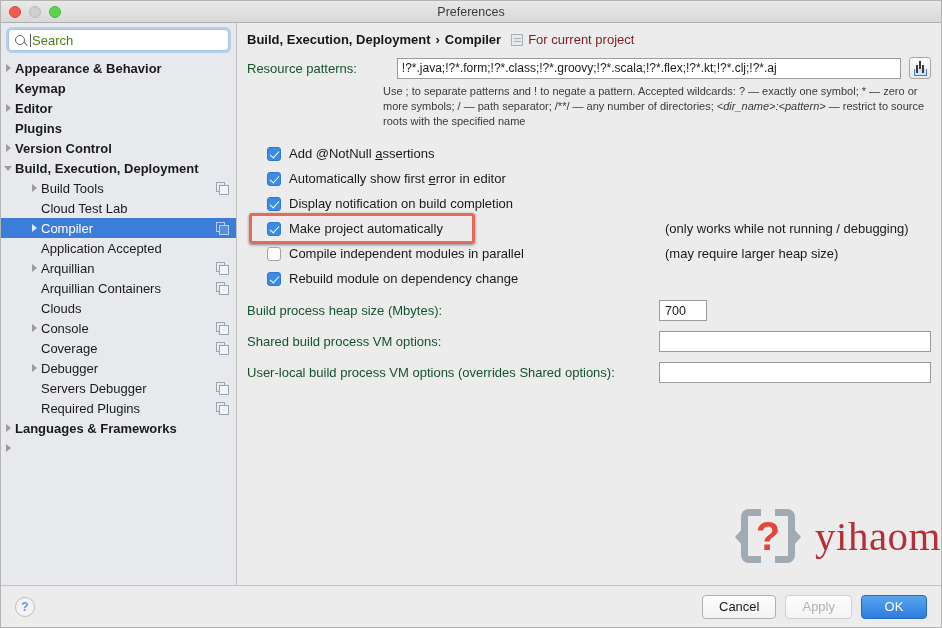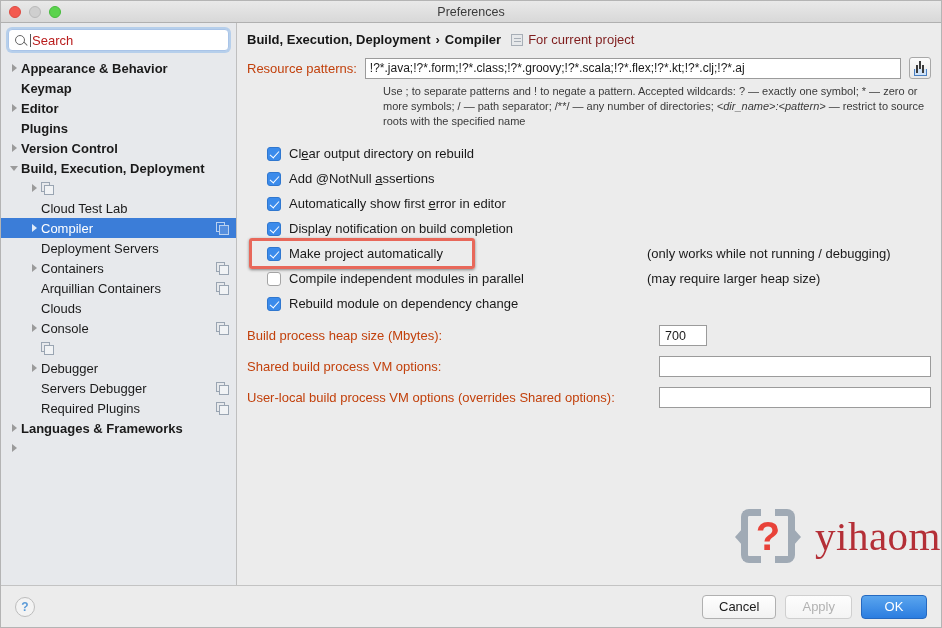--- a/index.html
+++ b/index.html
@@ -62,21 +62,21 @@
   #search-icon::before {
     content: ""; position: absolute; left: 2px; top: 2px;
     width: 8px; height: 8px; border: 1.3px solid #666; border-radius: 50%;
   }
   #search-icon::after {
     content: ""; position: absolute; left: 9.5px; top: 10px;
     width: 4.5px; height: 1.3px; background: #666;
     transform: rotate(45deg);
   }
   #caret { width: 1px; height: 13px; background: #555; margin: 0 1px 0 2px; }
-  #search-placeholder { font-size: 13px; color: #b91c1c; }
+  #search-placeholder { font-size: 13px; color: #4d7c0f; }
 
   #tree { flex: 1 1 auto; overflow: hidden; padding-top: 3px; font-size: 13px; }
   .tree-row {
     display: flex; align-items: center;
     height: 20px; padding-right: 8px;
     color: #1a1a1a; white-space: nowrap;
   }
   .tree-row.selected { background: #3b7dd8; color: #fff; }
   .tri {
     width: 14px; flex: 0 0 14px;
@@ -90,21 +90,21 @@
   }
   .tri.open i {
     border-left: 4.5px solid transparent;
     border-right: 4.5px solid transparent;
     border-top: 5px solid #9b9b9b;
     border-bottom: 0;
   }
   .tree-row.selected .tri i { border-left-color: #dfeaf9; }
   .tree-label { flex: 1 1 auto; }
   .tree-label.bold { font-weight: bold; }
-  .lvl0 { padding-left: 6px; }
+  .lvl0 { }
   .lvl1 { padding-left: 26px; }
   .copy-icon {
     width: 12px; height: 12px; flex: 0 0 12px; position: relative; opacity: .85;
   }
   .copy-icon::before {
     content: ""; position: absolute; left: 0; top: 0;
     width: 7px; height: 8px; border: 1px solid #8d9aa8; background: #e7e9ec;
   }
   .copy-icon::after {
     content: ""; position: absolute; left: 3px; top: 3px;
@@ -131,27 +131,27 @@
     content:""; position:absolute; inset:0;
     border:1px solid #a7aeb6; background:#e6e8ea;
   }
   #bc-proj-icon::after {
     content:""; position:absolute; left:2.5px; top:4px; right:2.5px; height:1px;
     background:#a7aeb6; box-shadow: 0 3px 0 #a7aeb6;
   }
   #bc-scope { font-size: 13px; color: #7f1d1d; }
 
   .row-rp { display: flex; align-items: center; gap: 8px; }
-  .lbl { font-size: 13px; color: #c2410c; white-space: nowrap; }
+  .lbl { font-size: 13px; color: #14532d; white-space: nowrap; }
   #rp-input {
     flex: 1 1 auto; height: 21px;
     background: #fff; border: 1px solid #9b9b9b;
     font-size: 12px; color: #1a1a1a;
     padding: 0 4px; display: flex; align-items: center;
-    overflow: hidden; white-space: nowrap;
+    overflow: hidden; white-space: nowrap; margin-left: 32px;
   }
   #rp-btn {
     width: 22px; height: 22px; flex: 0 0 22px;
     background: linear-gradient(to bottom,#fbfbfb,#e9e9e9);
     border: 1px solid #a8a8a8; border-radius: 3px;
     position: relative;
   }
   #rp-btn .glyph {
     position: absolute; left: 4px; top: 3px; width: 13px; height: 15px;
   }
@@ -181,21 +181,21 @@
   .chk.off { background: #fff; border: 1px solid #a4a4a4; }
   .chk.on::after {
     content: ""; position: absolute; left: 3.5px; top: 1px;
     width: 4px; height: 8px;
     border: solid #fff; border-width: 0 1.8px 1.8px 0;
     transform: rotate(42deg);
   }
   .chk-label { font-size: 13px; color: #1a1a1a; }
   .chk-label u { text-decoration: underline; }
   .chk-note {
-    position: absolute; left: 400px;
+    position: absolute; left: 418px;
     font-size: 13px; color: #1a1a1a; white-space: nowrap;
   }
   #highlight-box {
     position: absolute; left: 2px; top: -3px;
     width: 226px; height: 31px;
     border: 3px solid #e8685a; border-radius: 3px;
     box-shadow: 0 1px 3px rgba(0,0,0,.45);
     pointer-events: none;
   }
 
@@ -325,62 +325,64 @@
           <div class="tree-row lvl0">
             <span class="tri open">
               <i></i>
             </span>
             <span class="tree-label bold">Build, Execution, Deployment</span>
           </div>
           <div class="tree-row lvl1">
             <span class="tri">
               <i></i>
             </span>
+            <span class="tree-label">Build Tools</span>
             <span class="copy-icon"></span>
           </div>
           <div class="tree-row lvl1">
             <span class="tri"></span>
             <span class="tree-label">Cloud Test Lab</span>
           </div>
           <div class="tree-row lvl1 selected">
             <span class="tri">
               <i></i>
             </span>
             <span class="tree-label">Compiler</span>
             <span class="copy-icon"></span>
           </div>
           <div class="tree-row lvl1">
             <span class="tri"></span>
-            <span class="tree-label">Deployment Servers</span>
-          </div>
-          <div class="tree-row lvl1">
-            <span class="tri">
-              <i></i>
-            </span>
-            <span class="tree-label">Containers</span>
+            <span class="tree-label">Application Accepted</span>
+          </div>
+          <div class="tree-row lvl1">
+            <span class="tri">
+              <i></i>
+            </span>
+            <span class="tree-label">Arquillian</span>
             <span class="copy-icon"></span>
           </div>
           <div class="tree-row lvl1">
             <span class="tri"></span>
             <span class="tree-label">Arquillian Containers</span>
             <span class="copy-icon"></span>
           </div>
           <div class="tree-row lvl1">
             <span class="tri"></span>
             <span class="tree-label">Clouds</span>
           </div>
           <div class="tree-row lvl1">
             <span class="tri">
               <i></i>
             </span>
             <span class="tree-label">Console</span>
             <span class="copy-icon"></span>
           </div>
           <div class="tree-row lvl1">
             <span class="tri"></span>
+            <span class="tree-label">Coverage</span>
             <span class="copy-icon"></span>
           </div>
           <div class="tree-row lvl1">
             <span class="tri">
               <i></i>
             </span>
             <span class="tree-label">Debugger</span>
           </div>
           <div class="tree-row lvl1">
             <span class="tri"></span>
@@ -424,24 +426,20 @@
         </div>
       </div>
 
       <div id="rp-hint">
         <span>Use ; to separate patterns and ! to negate a pattern. Accepted wildcards: ? — exactly one symbol; * —</span>
         <span>zero or more symbols; / — path separator; /**/ — any number of directories; </span><i>&lt;dir_name&gt;:&lt;pattern&gt;</i>
         <span>— restrict to source roots with the specified name</span>
       </div>
 
       <div id="checks">
-          <div class="chk-row">
-            <span class="chk on"></span>
-            <span class="chk-label"><span>Cl</span><u>e</u><span>ar output directory on rebuild</span></span>
-          </div>
           <div class="chk-row">
             <span class="chk on"></span>
             <span class="chk-label"><span>Add @NotNull </span><u>a</u><span>ssertions</span></span>
           </div>
           <div class="chk-row">
             <span class="chk on"></span>
             <span class="chk-label"><span>Automatically show first </span><u>e</u><span>rror in editor</span></span>
           </div>
           <div class="chk-row">
             <span class="chk on"></span>

